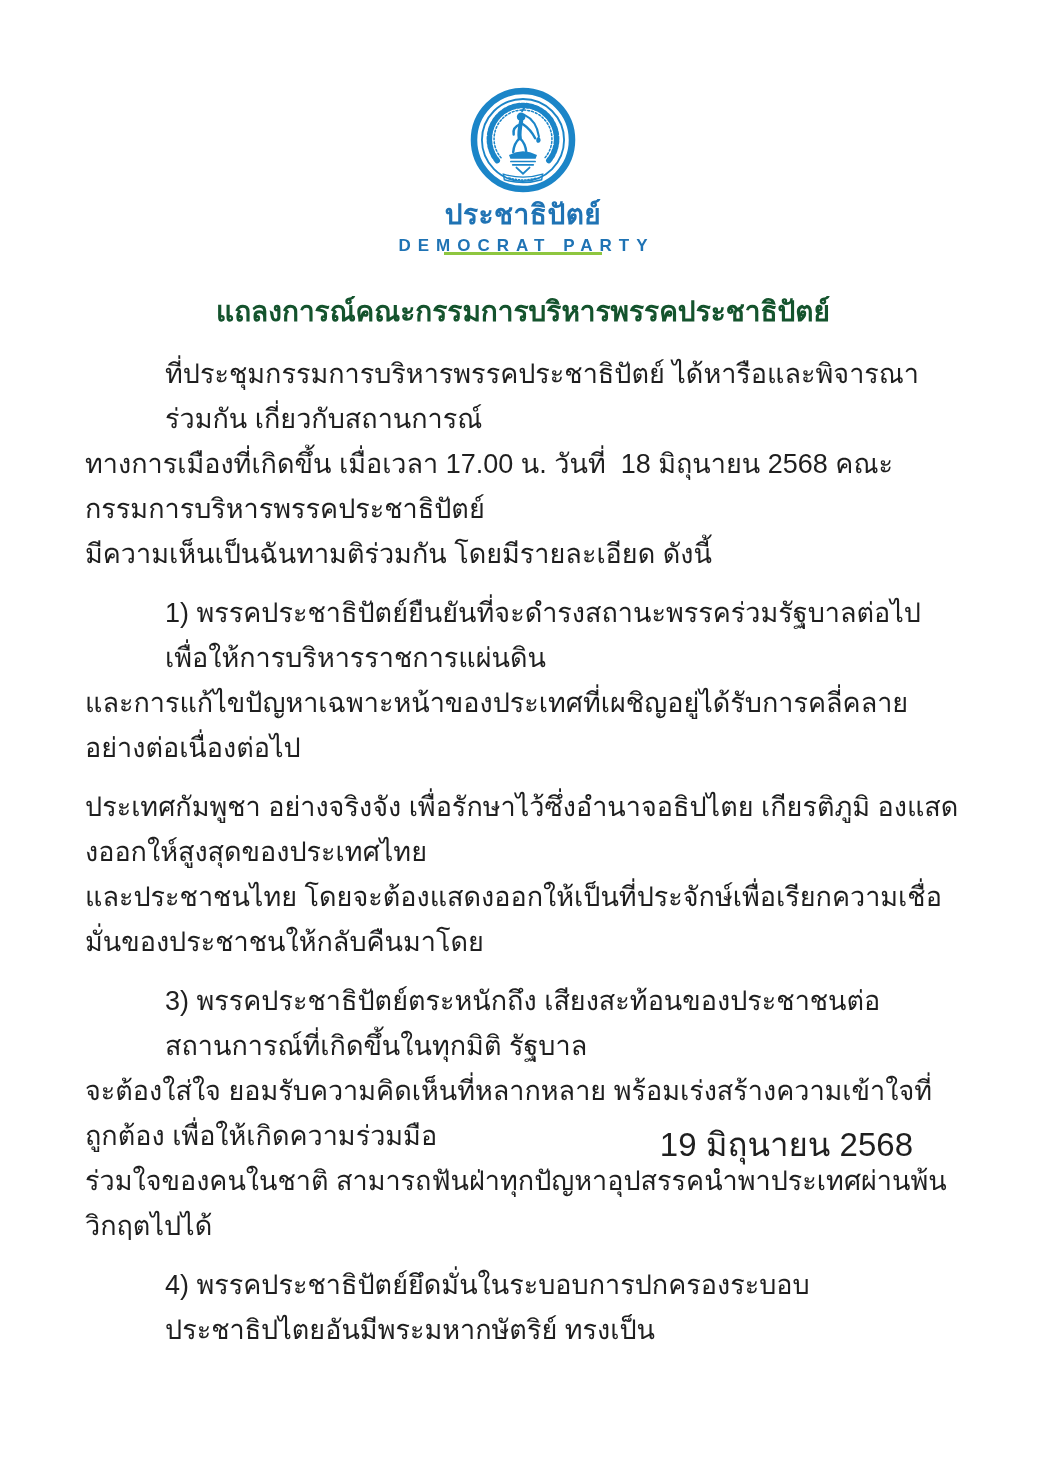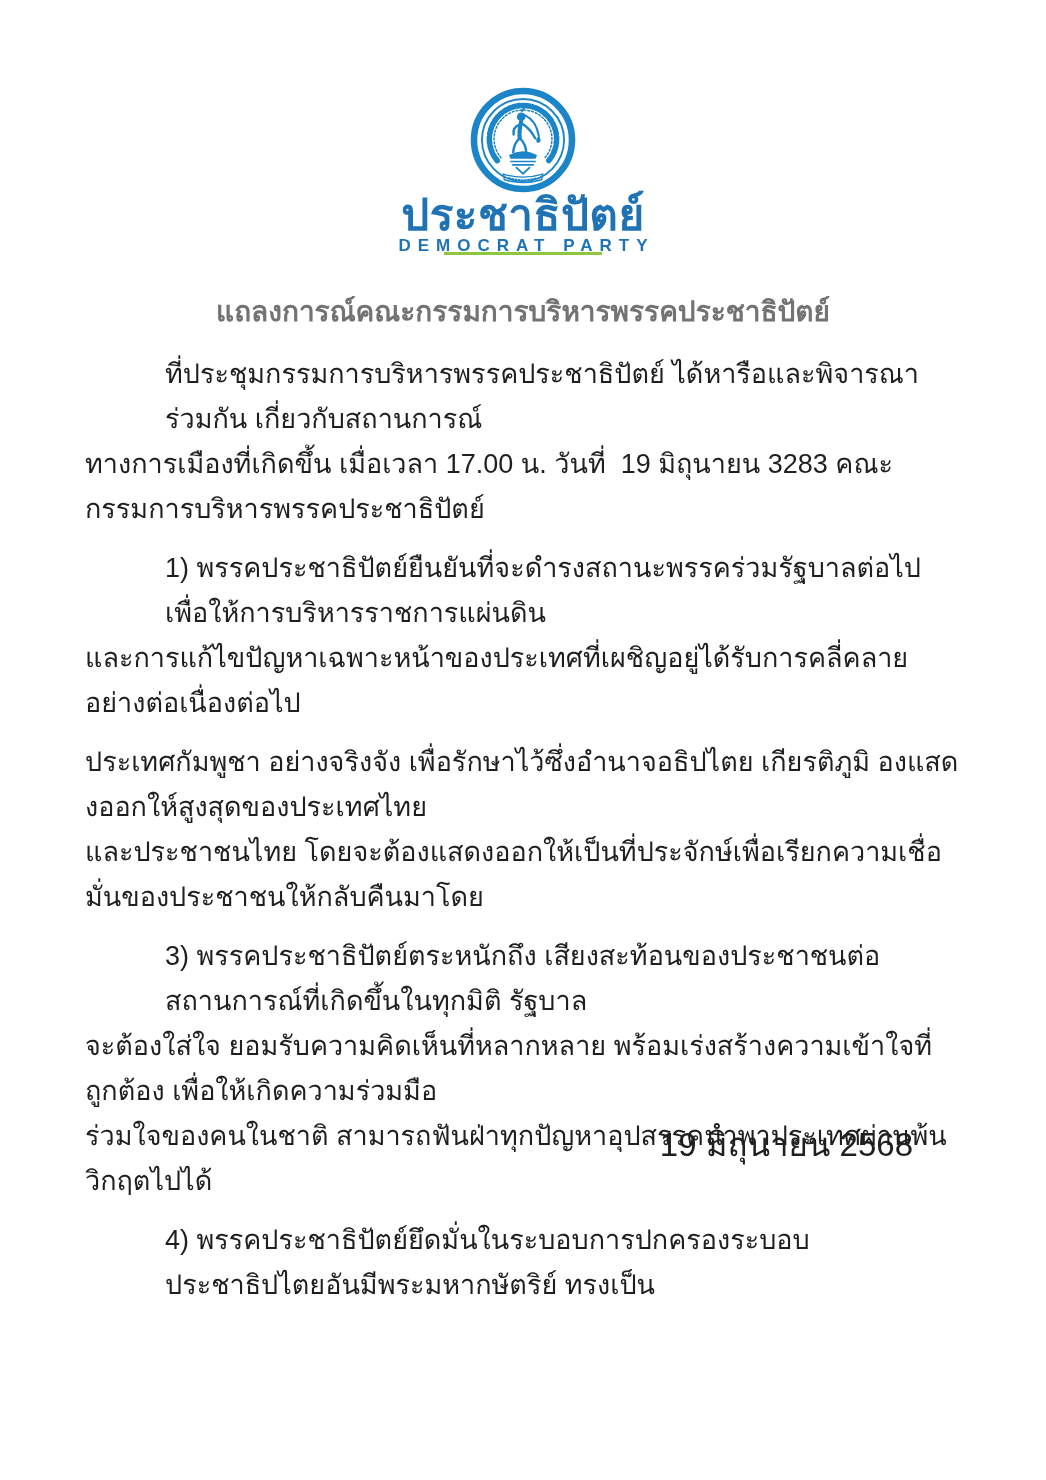--- a/index.html
+++ b/index.html
@@ -18,21 +18,21 @@
   .emblem {
     position: absolute;
     left: 50%; top: 84px;
     width: 112px; height: 114px;
     transform: translateX(-50%);
   }
   .wordmark {
     position: absolute;
     left: 50%; top: 194px;
     transform: translateX(-50%);
-    font-size: 44px;
+    font-size: 28px;
     font-weight: bold;
     letter-spacing: 0.5px;
     color: var(--wordmark-blue, #1f73b4);
     white-space: nowrap;
     line-height: 42px;
   }
   .wordmark-en {
     position: absolute;
     left: 50%; top: 236px;
     transform: translateX(-50%);
@@ -52,21 +52,21 @@
   }
 
   
   .title {
     position: absolute;
     left: 0; right: 0; top: 293px;
     margin: 0;
     text-align: center;
     font-size: 28px;
     font-weight: bold;
-    color: #737373;
+    color: #14532d;
     line-height: 38px;
   }
   .content {
     position: absolute;
     left: 85px;
     right: 86px;
     top: 352px;
   }
   .para { margin: 0 0 14px 0; }
   .line {
@@ -123,21 +123,22 @@
 
   <div class="wordmark">ประชาธิปัตย์</div>
   <div class="wordmark-en">DEMOCRAT PARTY</div>
   <div class="green-line"></div>
 
   <h1 class="title">แถลงการณ์คณะกรรมการบริหารพรรคประชาธิปัตย์</h1>
 
   <div class="content" id="paragraphs">
       <div class="para">
         <div class="line indent">ที่ประชุมกรรมการบริหารพรรคประชาธิปัตย์ ได้หารือและพิจารณาร่วมกัน เกี่ยวกับสถานการณ์</div>
-        <div class="line">ทางการเมืองที่เกิดขึ้น เมื่อเวลา 17.00 น. วันที่  19 มิถุนายน 3283 คณะกรรมการบริหารพรรคประชาธิปัตย์</div>
+        <div class="line">ทางการเมืองที่เกิดขึ้น เมื่อเวลา 17.00 น. วันที่  18 มิถุนายน 2568 คณะกรรมการบริหารพรรคประชาธิปัตย์</div>
+        <div class="line">มีความเห็นเป็นฉันทามติร่วมกัน โดยมีรายละเอียด ดังนี้</div>
       </div>
       <div class="para">
         <div class="line indent">1) พรรคประชาธิปัตย์ยืนยันที่จะดำรงสถานะพรรคร่วมรัฐบาลต่อไป เพื่อให้การบริหารราชการแผ่นดิน</div>
         <div class="line">และการแก้ไขปัญหาเฉพาะหน้าของประเทศที่เผชิญอยู่ได้รับการคลี่คลายอย่างต่อเนื่องต่อไป</div>
       </div>
       <div class="para">
         <div class="line">ประเทศกัมพูชา อย่างจริงจัง เพื่อรักษาไว้ซึ่งอำนาจอธิปไตย เกียรติภูมิ องแสดงออกให์สูงสุดของประเทศไทย</div>
         <div class="line">และประชาชนไทย โดยจะต้องแสดงออกให้เป็นที่ประจักษ์เพื่อเรียกความเชื่อมั่นของประชาชนให้กลับคืนมาโดย</div>
       </div>
       <div class="para">

